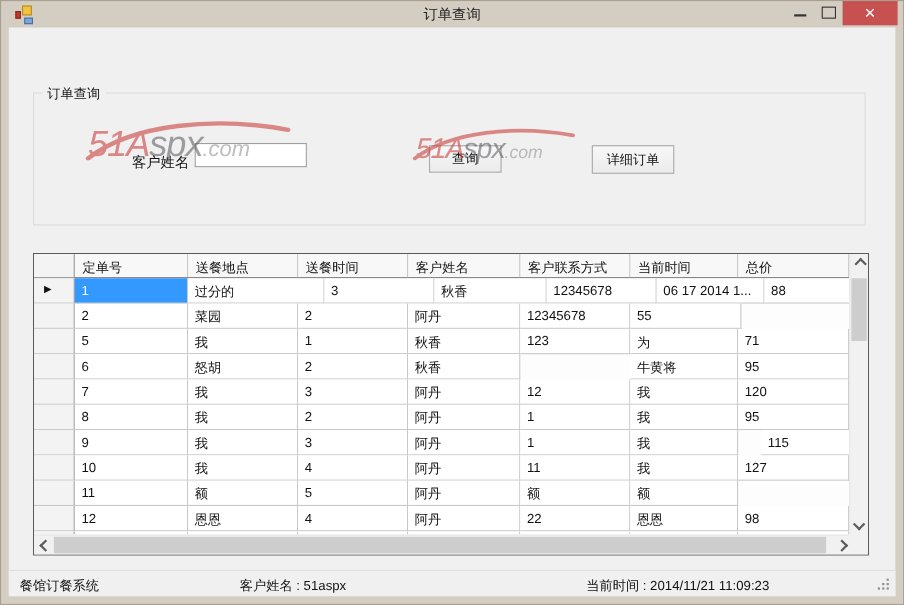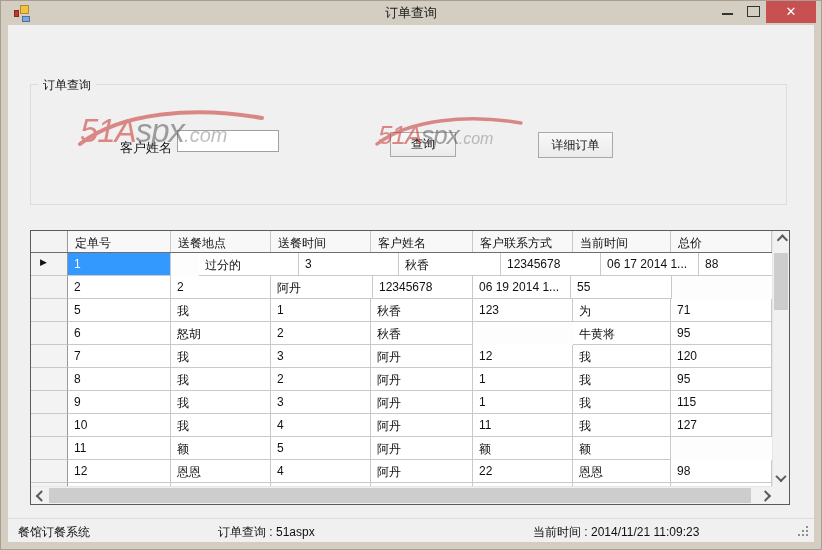--- a/index.html
+++ b/index.html
@@ -162,34 +162,34 @@
         <div class="hcell" style="width: 100px;">客户联系方式</div>
         <div class="hcell" style="width: 98px;">当前时间</div>
         <div class="hcell" style="width: 101px;">总价</div>
       </div>
     <div id="grid-rows">
         <div class="grow">
           <div class="cell rowhdr" style="width: 37px;">
             <span class="cur-arrow">▶</span>
           </div>
           <div class="cell sel" style="width: 103px;">1</div>
-          <div class="cell" style="width: 100px; margin-left: 28px;">过分的</div>
+          <div class="cell" style="width: 124px;">过分的</div>
           <div class="cell" style="width: 100px;">3</div>
           <div class="cell" style="width: 102px;">秋香</div>
           <div class="cell" style="width: 100px;">12345678</div>
           <div class="cell" style="width: 98px;">06 17 2014 1...</div>
           <div class="cell" style="width: 101px;">88</div>
         </div>
         <div class="grow">
           <div class="cell rowhdr" style="width: 37px;"></div>
           <div class="cell" style="width: 103px;">2</div>
+          <div class="cell" style="width: 100px;">菜园</div>
           <div class="cell" style="width: 100px;">2</div>
           <div class="cell" style="width: 102px;">阿丹</div>
           <div class="cell" style="width: 100px;">12345678</div>
-          <div class="cell" style="width: 98px;">06 19 2014 1...</div>
           <div class="cell" style="width: 101px;">55</div>
         </div>
         <div class="grow">
           <div class="cell rowhdr" style="width: 37px;"></div>
           <div class="cell" style="width: 103px;">5</div>
           <div class="cell" style="width: 100px;">我</div>
           <div class="cell" style="width: 100px;">1</div>
           <div class="cell" style="width: 102px;">秋香</div>
           <div class="cell" style="width: 100px;">123</div>
           <div class="cell" style="width: 98px;">为</div>
@@ -226,21 +226,21 @@
           <div class="cell" style="width: 101px;">95</div>
         </div>
         <div class="grow">
           <div class="cell rowhdr" style="width: 37px;"></div>
           <div class="cell" style="width: 103px;">9</div>
           <div class="cell" style="width: 100px;">我</div>
           <div class="cell" style="width: 100px;">3</div>
           <div class="cell" style="width: 102px;">阿丹</div>
           <div class="cell" style="width: 100px;">1</div>
           <div class="cell" style="width: 98px;">我</div>
-          <div class="cell" style="width: 101px;">115</div>
+          <div class="cell" style="width: 101px; margin-left: 21px;">115</div>
         </div>
         <div class="grow">
           <div class="cell rowhdr" style="width: 37px;"></div>
           <div class="cell" style="width: 103px;">10</div>
           <div class="cell" style="width: 100px;">我</div>
           <div class="cell" style="width: 100px;">4</div>
           <div class="cell" style="width: 102px;">阿丹</div>
           <div class="cell" style="width: 100px;">11</div>
           <div class="cell" style="width: 98px;">我</div>
           <div class="cell" style="width: 101px;">127</div>
@@ -294,21 +294,21 @@
     <span class="hthumb"></span>
     <span class="sb-btn h-right">
         <i class="chev right"></i>
       </span>
   </div>
   <div class="sb-corner"></div>
 </div>
 
 <div class="statusbar">
   <span class="sb-app">餐馆订餐系统</span>
-  <span class="sb-user">订单查询 : 51aspx</span>
+  <span class="sb-user">客户姓名 : 51aspx</span>
   <span class="sb-time">当前时间 : 2014/11/21 11:09:23</span>
   <span class="grip">
       <i></i>
       <i></i>
       <i></i>
       <i></i>
       <i></i>
       <i></i>
     </span>
 </div>

